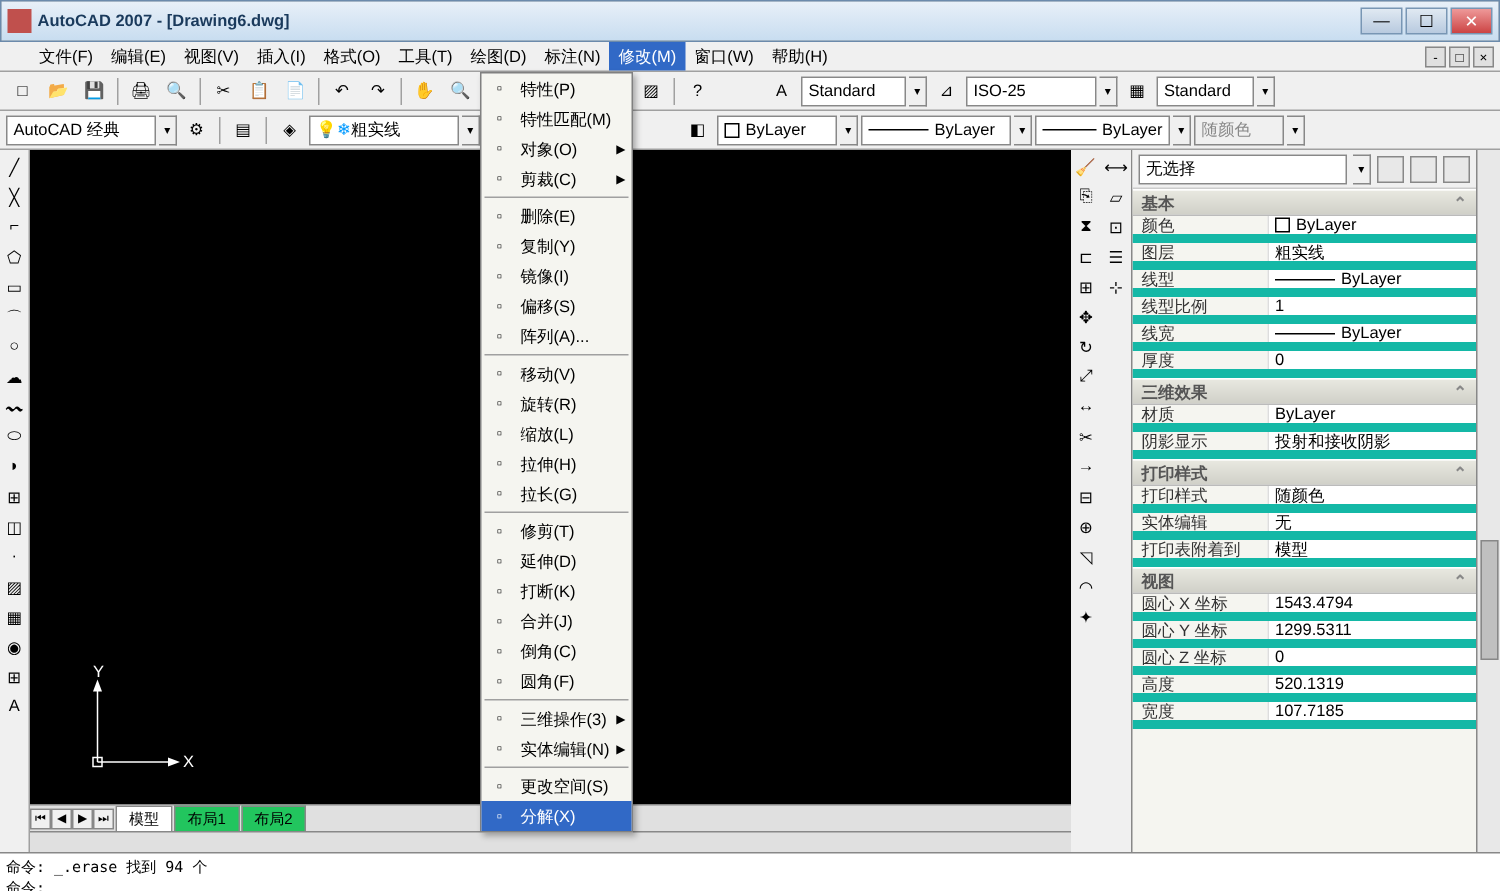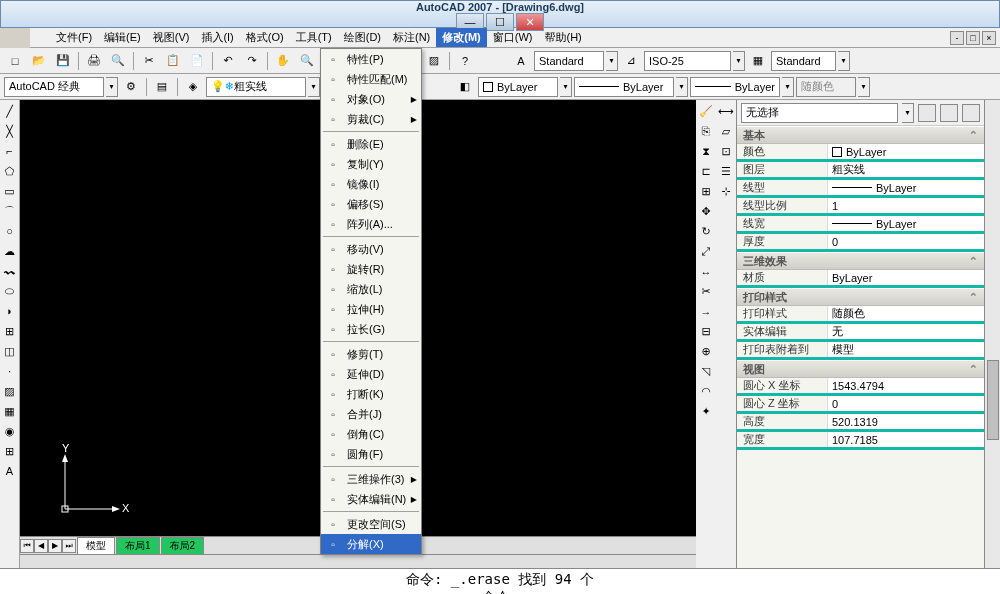--- a/index.html
+++ b/index.html
@@ -1,63 +1,63 @@
 <!DOCTYPE html>
 <html><head>
 <meta charset="utf-8">
 <style>
 *{box-sizing:border-box;margin:0;padding:0;font-family:"Microsoft YaHei",SimSun,Arial,sans-serif;font-size:11px;}
 body{background:#d4d0c8;overflow:hidden;width:1000px;height:594px;position:relative;}
-.titlebar{height:28px;background:linear-gradient(#e8f0f8,#c8ddf0);border:1px solid #6b8aab;display:flex;align-items:center;padding:0 4px;flex-direction:column;}
+.titlebar{height:28px;background:linear-gradient(#e8f0f8,#c8ddf0);border:1px solid #6b8aab;display:flex;align-items:center;padding:0 4px;}
 .app-icon{width:16px;height:16px;background:#c0504d;margin-right:4px;}
 .title-text{flex:1;color:#1a3a5c;font-weight:bold;}
 .winbtns{display:flex;gap:2px;}
 .winbtn{width:28px;height:18px;background:linear-gradient(#e0e9f2,#b8cadf);border:1px solid #7896b4;display:flex;align-items:center;justify-content:center;cursor:pointer;}
 .winbtn.close{background:linear-gradient(#e99,#c44);color:#fff;}
-.menubar{height:20px;background:#f0f0f0;display:flex;align-items:center;border-bottom:1px solid #a0a0a0;padding-left:20px;margin-left:30px;}
+.menubar{height:20px;background:#f0f0f0;display:flex;align-items:center;border-bottom:1px solid #a0a0a0;padding-left:20px;}
 .menuitem{padding:2px 6px;cursor:pointer;}
-.menuitem.active{background:#3169c6;color:#fff;font-weight:bold;}
+.menuitem.active{background:#3169c6;color:#fff;}
 .mdi-btns{margin-left:auto;display:flex;gap:2px;padding-right:4px;}
 .mdi-btn{width:14px;height:14px;border:1px solid #888;background:#e0e0e0;font-size:9px;display:flex;align-items:center;justify-content:center;cursor:pointer;}
 .toolbar{height:26px;background:#f0f0f0;border-bottom:1px solid #a0a0a0;display:flex;align-items:center;padding:0 4px;gap:2px;}
 .tb-btn{width:22px;height:22px;border:1px solid transparent;display:flex;align-items:center;justify-content:center;cursor:pointer;}
 .tb-sep{width:1px;height:18px;background:#a0a0a0;margin:0 2px;}
 .tb-sel{height:20px;border:1px solid #888;background:#fff;padding:0 4px;display:flex;align-items:center;}
 .tb-dd{width:12px;height:20px;border:1px solid #888;border-left:none;background:#f0f0f0;display:flex;align-items:center;justify-content:center;font-size:8px;cursor:pointer;}
 .content{display:flex;height:468px;}
 .ltools{width:20px;background:#f0f0f0;border-right:1px solid #a0a0a0;display:flex;flex-direction:column;align-items:center;padding-top:2px;gap:2px;}
 .ltool{width:18px;height:18px;cursor:pointer;display:flex;align-items:center;justify-content:center;}
 .canvas-area{flex:1;display:flex;flex-direction:column;position:relative;}
 .canvas{flex:1;background:#000;position:relative;}
 .ucs{position:absolute;bottom:10px;left:30px;color:#fff;font-size:10px;}
 .tabs{height:18px;background:#e0e0e0;display:flex;align-items:center;border-top:1px solid #888;}
 .tabnav{width:14px;height:14px;border:1px solid #888;background:#f0f0f0;font-size:8px;display:flex;align-items:center;justify-content:center;cursor:pointer;}
 .tab{padding:1px 8px;background:#22c55e;border:1px solid #888;margin-left:1px;cursor:pointer;font-size:10px;}
 .tab.active{background:#fff;}
 .hscroll{height:14px;background:#e0e0e0;border-top:1px solid #888;}
 .rtools{width:20px;background:#f0f0f0;display:flex;flex-direction:column;align-items:center;padding-top:2px;gap:2px;}
-.props{width:248px;background:#f5f5f0;border-left:1px solid #888;display:flex;flex-direction:column;}
+.props{width:230px;background:#f5f5f0;border-left:1px solid #888;display:flex;flex-direction:column;}
 .props-head{height:26px;display:flex;align-items:center;padding:0 4px;gap:4px;background:#f0f0f0;border-bottom:1px solid #ccc;}
 .props-sel{flex:1;height:20px;border:1px solid #888;background:#fff;padding:0 4px;display:flex;align-items:center;}
 .props-ico{width:18px;height:18px;border:1px solid #888;background:#e8e8e8;cursor:pointer;}
 .group-head{height:18px;background:linear-gradient(#e8e8e0,#d0d0c8);padding:0 6px;display:flex;align-items:center;font-weight:bold;color:#555;border-top:1px solid #fff;border-bottom:1px solid #bbb;}
 .group-head .chev{margin-left:auto;color:#888;}
-.prop-row{height:18px;display:flex;border-bottom:3px solid #14b8a6;}
+.prop-row{height:18px;display:flex;border-bottom:6px solid #14b8a6;}
 .prop-label{width:90px;padding-left:6px;display:flex;align-items:center;color:#333;}
 .prop-val{flex:1;background:#fff;padding-left:4px;display:flex;align-items:center;border-left:1px solid #ddd;}
 .vscroll{width:16px;background:#e8e8e8;border-left:1px solid #888;position:relative;}
 .vscroll-thumb{position:absolute;top:260px;left:2px;width:12px;height:80px;background:#c0c0c0;border:1px solid #888;}
 .dropdown{position:absolute;top:48px;left:320px;width:102px;background:#f5f5f0;border:1px solid #808080;box-shadow:2px 2px 4px rgba(0,0,0,0.3);z-index:100;}
 .dd-item{height:20px;display:flex;align-items:center;padding:0 4px;cursor:pointer;}
 .dd-item.hl{background:#3169c6;color:#fff;}
 .dd-icon{width:16px;height:16px;margin-right:6px;display:flex;align-items:center;justify-content:center;font-size:10px;}
 .dd-sep{height:1px;background:#a0a0a0;margin:2px 2px;}
 .dd-arrow{margin-left:auto;font-size:8px;}
 .cmdline{height:32px;background:#fff;border-top:1px solid #888;padding:2px 4px;}
-.cmdline .line{font-family:SimSun,monospace;font-size:14px;text-align:center;}
+.cmdline .line{font-family:SimSun,monospace;font-size:10px;}
 .color-sq{width:10px;height:10px;background:#fff;border:1px solid #000;display:inline-block;margin-right:4px;}
 .line-sample{width:40px;height:1px;background:#000;display:inline-block;margin-right:4px;}
 </style>
 </head>
 <body>
 
 <div class="titlebar">
   <div class="app-icon"></div>
   <div class="title-text">AutoCAD 2007 - [Drawing6.dwg]</div>
   <div class="winbtns">
@@ -275,20 +275,24 @@
           <div class="prop-val">0</div>
         </div>
         <div class="group-head">
           <span>三维效果</span>
           <span class="chev">⌃</span>
         </div>
         <div class="prop-row">
           <div class="prop-label">材质</div>
           <div class="prop-val">ByLayer</div>
         </div>
+        <div class="prop-row">
+          <div class="prop-label">阴影显示</div>
+          <div class="prop-val">投射和接收阴影</div>
+        </div>
         <div class="group-head">
           <span>打印样式</span>
           <span class="chev">⌃</span>
         </div>
         <div class="prop-row">
           <div class="prop-label">打印样式</div>
           <div class="prop-val">随颜色</div>
         </div>
         <div class="prop-row">
           <div class="prop-label">实体编辑</div>
@@ -300,20 +304,24 @@
         </div>
         <div class="group-head">
           <span>视图</span>
           <span class="chev">⌃</span>
         </div>
         <div class="prop-row">
           <div class="prop-label">圆心 X 坐标</div>
           <div class="prop-val">1543.4794</div>
         </div>
         <div class="prop-row">
+          <div class="prop-label">圆心 Y 坐标</div>
+          <div class="prop-val">1299.5311</div>
+        </div>
+        <div class="prop-row">
           <div class="prop-label">圆心 Z 坐标</div>
           <div class="prop-val">0</div>
         </div>
         <div class="prop-row">
           <div class="prop-label">高度</div>
           <div class="prop-val">520.1319</div>
         </div>
         <div class="prop-row">
           <div class="prop-label">宽度</div>
           <div class="prop-val">107.7185</div>

